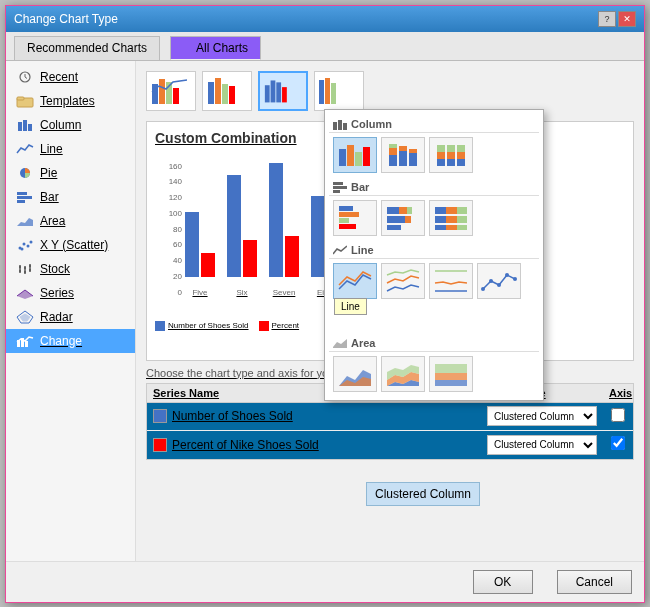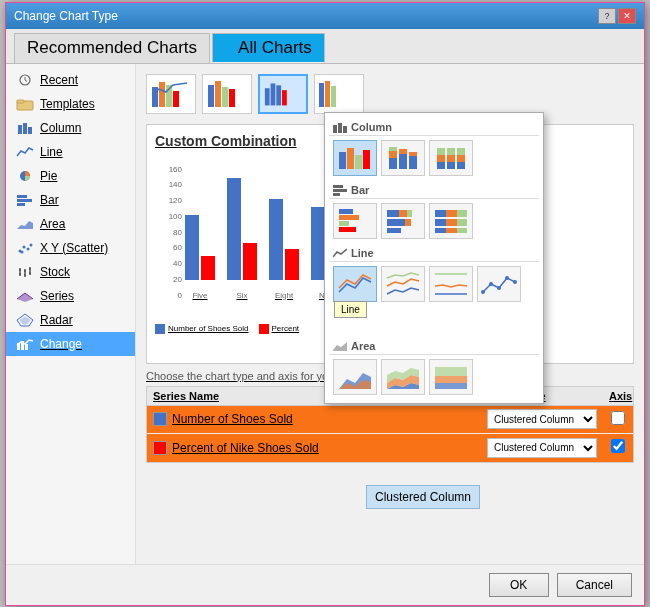--- a/index.html
+++ b/index.html
@@ -53,25 +53,25 @@
       background: #e8e8e8;
       border-bottom: 1px solid #bbb;
       padding: 4px 8px 0;
     }
     .tab {
       padding: 4px 12px;
       border: 1px solid #bbb;
       border-bottom: none;
       background: #e0e0e0;
       cursor: pointer;
-      font-size: 17px;
-      margin-right: 2px;
+      font-size: 12px;
+      margin-right: 10px;
     }
     .tab.active {
-      background: #0ea5e9;
+      background: #8b5cf6;
       border-bottom: 1px solid #f0f0f0;
       font-weight: normal;
       padding-left: 25px;
     }
     .content {
       display: flex;
       height: 500px;
       text-decoration: underline;
     }
     
@@ -214,21 +214,21 @@
       width: 10px;
       height: 10px;
     }
     .choose-text {
       font-size: 11px;
       color: #555;
       margin: 6px 0 4px;
     }
     
     .series-table {
-      background: #f97316;
+      background: #0369a1;
       border: 1px solid #ccc;
       width: 100%;
     }
     .series-header {
       display: flex;
       background: #e8e8e8;
       border-bottom: 1px solid #ccc;
       font-size: 11px;
       font-weight: bold;
     }
@@ -319,21 +319,21 @@
     .panel-icon.selected {
       background: #c6e0f5;
       border: 1px solid #7ab0d8;
     }
 
     
     .footer {
       display: flex;
       justify-content: flex-end;
       padding: 8px 12px;
-      gap: 8px;
+      gap: 24px;
       background: #f0f0f0;
       border-top: 1px solid #ddd;
     }
     .btn {
       padding: 4px 18px;
       border: 1px solid #888;
       background: linear-gradient(to bottom, #f5f5f5, #e0e0e0);
       cursor: pointer;
       font-size: 12px;
       min-width: 60px;
@@ -529,20 +529,27 @@
             </div>
 
             <div class="bar-pair">
               <div class="bars">
                 <div class="bar blue" style="height:102px"></div>
                 <div class="bar red" style="height:37px"></div>
               </div>
               <div class="x-label">Six</div>
             </div>
 
+            <div class="bar-pair">
+              <div class="bars">
+                <div class="bar blue" style="height:114px"></div>
+                <div class="bar red" style="height:41px"></div>
+              </div>
+              <div class="x-label">Seven</div>
+            </div>
 
             <div class="bar-pair">
               <div class="bars">
                 <div class="bar blue" style="height:81px"></div>
                 <div class="bar red" style="height:31px"></div>
               </div>
               <div class="x-label">Eight</div>
             </div>
 
             <div class="bar-pair">

